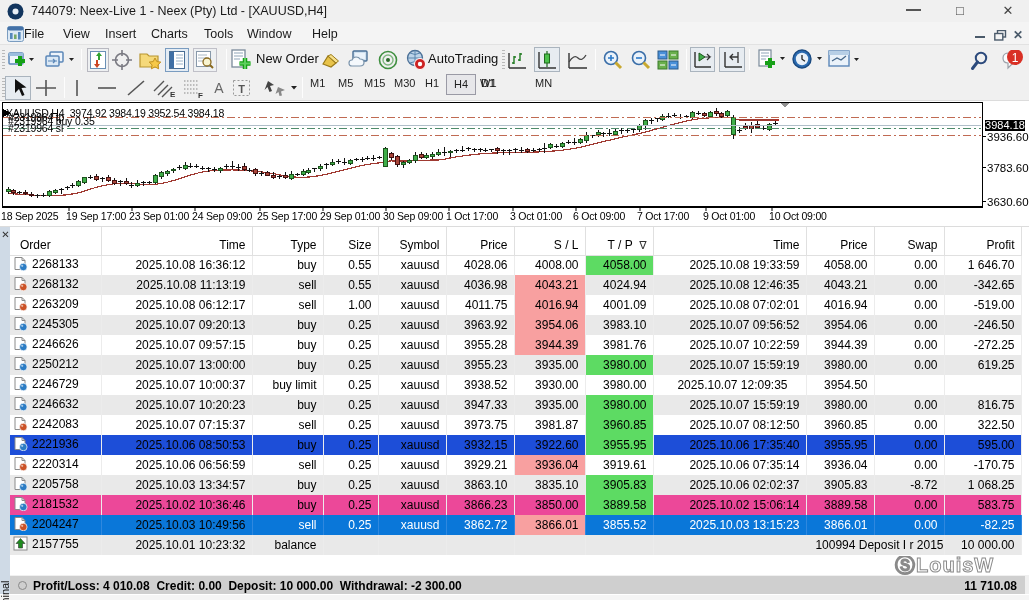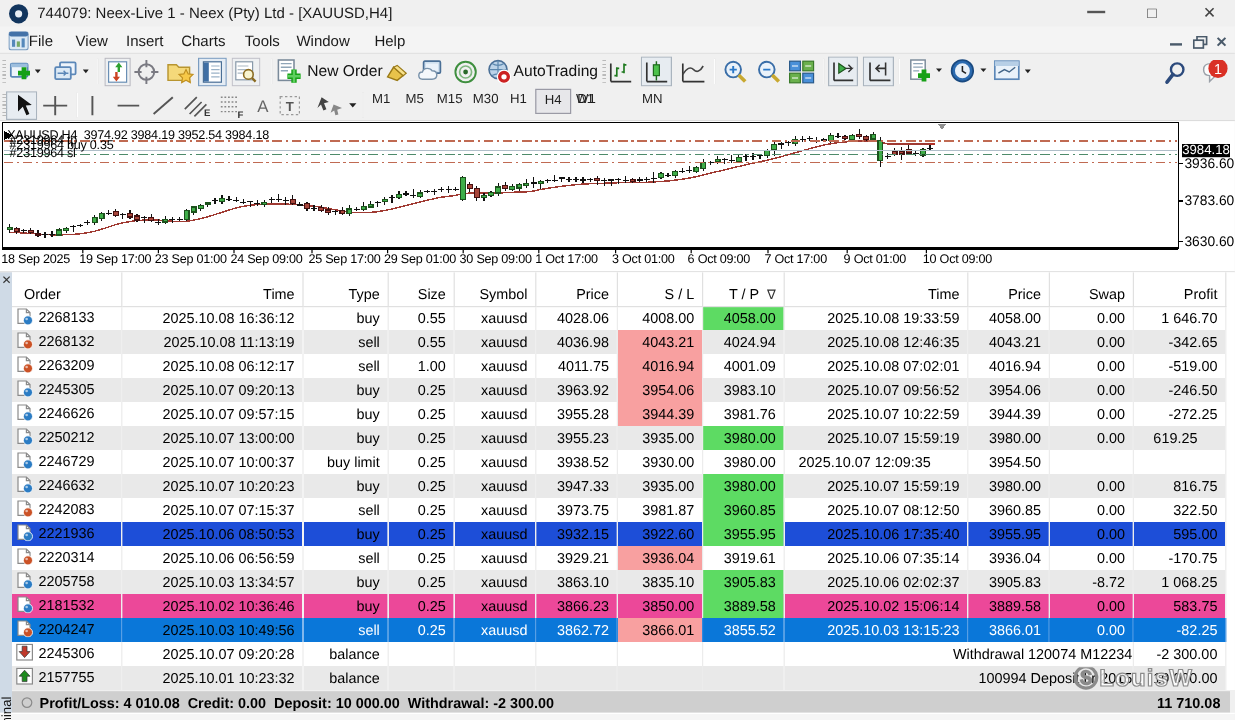--- a/index.html
+++ b/index.html
@@ -733,37 +733,37 @@
           <td style="text-align:right;">2025.10.07 13:00:00</td>
           <td style="text-align:right;">buy</td>
           <td style="text-align:right;">0.25</td>
           <td style="text-align:right;">xauusd</td>
           <td style="text-align:right;">3955.23</td>
           <td style="text-align:right;">3935.00</td>
           <td style="text-align:right;background:#5ddb63;color:#000;">3980.00</td>
           <td style="text-align:right;">2025.10.07 15:59:19</td>
           <td style="text-align:right;">3980.00</td>
           <td style="text-align:right;">0.00</td>
-          <td style="text-align:center;">619.25</td>
+          <td style="text-align:right;">619.25</td>
         </tr>
 <tr style="background:#fff;">
           <td style="text-align:left;padding-left:3px;"><span class="ic"><svg width="15" height="15" viewBox="0 0 15 15">
                 <path d="M2 1.5 h7 l3 3 V13.5 H2 Z" fill="#fff" stroke="#8a8a8a" stroke-width="1"></path>
                 <path d="M9 1.5 v3 h3" fill="none" stroke="#8a8a8a" stroke-width="1"></path>
                 <circle cx="10.3" cy="11" r="3.8" fill="#2b7cc4" stroke="#fff" stroke-width="0.7"></circle>
                 <circle cx="9.2" cy="9.8" r="1.1" fill="#ffffff" opacity="0.6"></circle>
               </svg></span>2246729</td>
           <td style="text-align:right;">2025.10.07 10:00:37</td>
           <td style="text-align:right;">buy limit</td>
           <td style="text-align:right;">0.25</td>
           <td style="text-align:right;">xauusd</td>
           <td style="text-align:right;">3938.52</td>
           <td style="text-align:right;">3930.00</td>
           <td style="text-align:right;">3980.00</td>
-          <td style="text-align:left;padding-left:12px;">2025.10.07 12:09:35</td>
+          <td style="text-align:center;padding-left:12px;">2025.10.07 12:09:35</td>
           <td style="text-align:right;">3954.50</td>
           <td style="text-align:right;"></td>
           <td style="text-align:right;"></td>
         </tr>
 <tr style="background:#e9e9e9;">
           <td style="text-align:left;padding-left:3px;"><span class="ic"><svg width="15" height="15" viewBox="0 0 15 15">
                 <path d="M2 1.5 h7 l3 3 V13.5 H2 Z" fill="#fff" stroke="#8a8a8a" stroke-width="1"></path>
                 <path d="M9 1.5 v3 h3" fill="none" stroke="#8a8a8a" stroke-width="1"></path>
                 <circle cx="10.3" cy="11" r="3.8" fill="#2b7cc4" stroke="#fff" stroke-width="0.7"></circle>
                 <circle cx="9.2" cy="9.8" r="1.1" fill="#ffffff" opacity="0.6"></circle>
@@ -887,35 +887,20 @@
           <td style="text-align:right;color:#fff;">0.25</td>
           <td style="text-align:right;color:#fff;">xauusd</td>
           <td style="text-align:right;color:#fff;">3862.72</td>
           <td style="text-align:right;background:#f8a0a0;color:#000;">3866.01</td>
           <td style="text-align:right;color:#fff;">3855.52</td>
           <td style="text-align:right;color:#fff;">2025.10.03 13:15:23</td>
           <td style="text-align:right;color:#fff;">3866.01</td>
           <td style="text-align:right;color:#fff;">0.00</td>
           <td style="text-align:right;color:#fff;">-82.25</td>
         </tr>
-<tr style="background:#fff;">
-          <td style="text-align:left;padding-left:3px;"><span class="ic"><svg width="15" height="15" viewBox="0 0 15 15">
-                <rect x="1" y="1" width="13" height="13" fill="#fff" stroke="#8a8a8a"></rect>
-                <path d="M7.5 12 L3 7 H5.5 V2.5 H9.5 V7 H12 Z" fill="#c0392b" stroke="#333" stroke-width="0.6"></path>
-              </svg></span>2245306</td>
-          <td>2025.10.07 09:20:28</td>
-          <td>balance</td>
-          <td></td>
-          <td></td>
-          <td></td>
-          <td></td>
-          <td></td>
-          <td colspan="3" style="padding-right:0px;">Withdrawal 120074 M12234</td>
-          <td>-2 300.00</td>
-        </tr>
 <tr style="background:#e9e9e9;">
           <td style="text-align:left;padding-left:3px;"><span class="ic"><svg width="15" height="15" viewBox="0 0 15 15">
                 <rect x="1" y="1" width="13" height="13" fill="#fff" stroke="#8a8a8a"></rect>
                 <path d="M7.5 2.5 L12 7.5 H9.5 V12 H5.5 V7.5 H3 Z" fill="#1f8b1f" stroke="#333" stroke-width="0.6"></path>
               </svg></span>2157755</td>
           <td>2025.10.01 10:23:32</td>
           <td>balance</td>
           <td></td>
           <td></td>
           <td></td>

